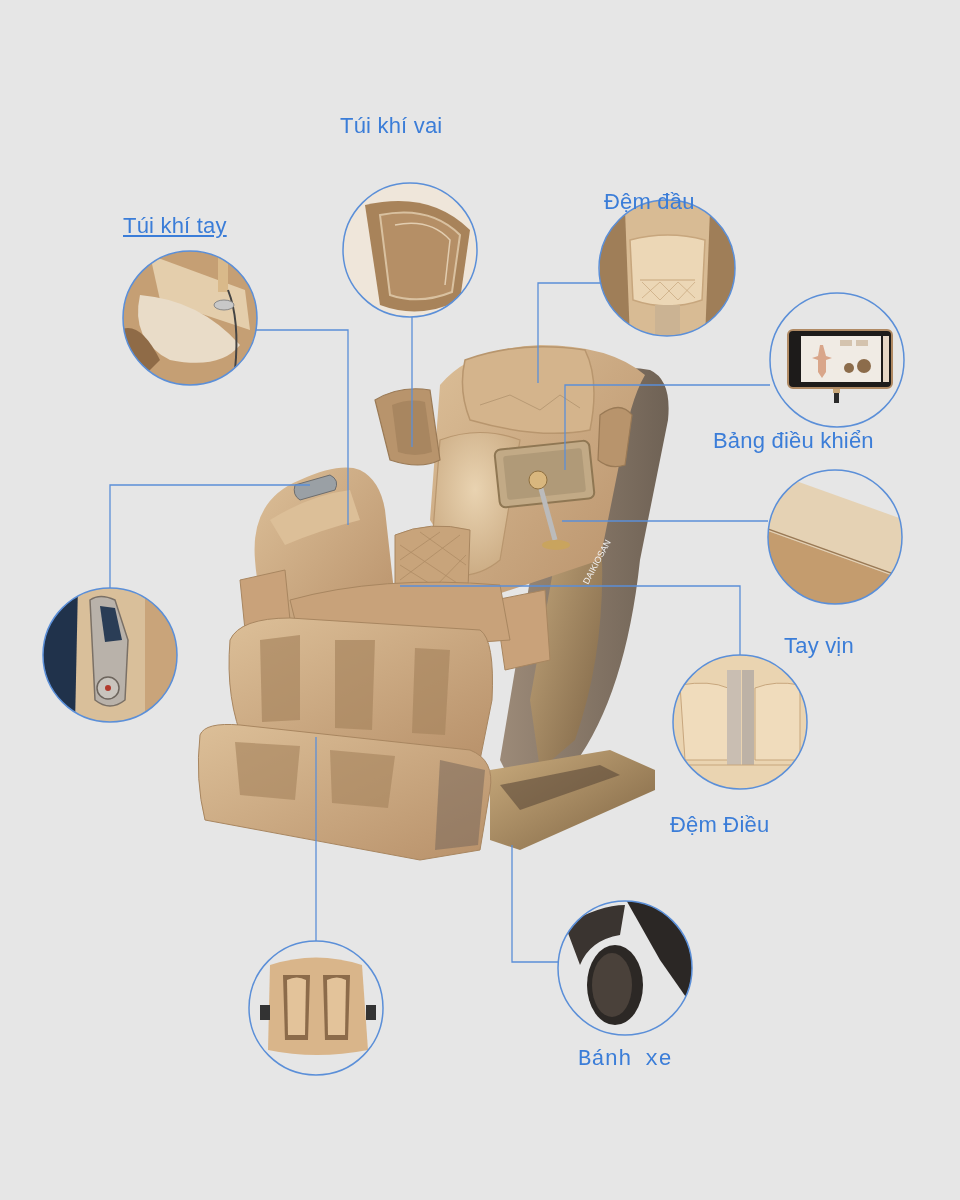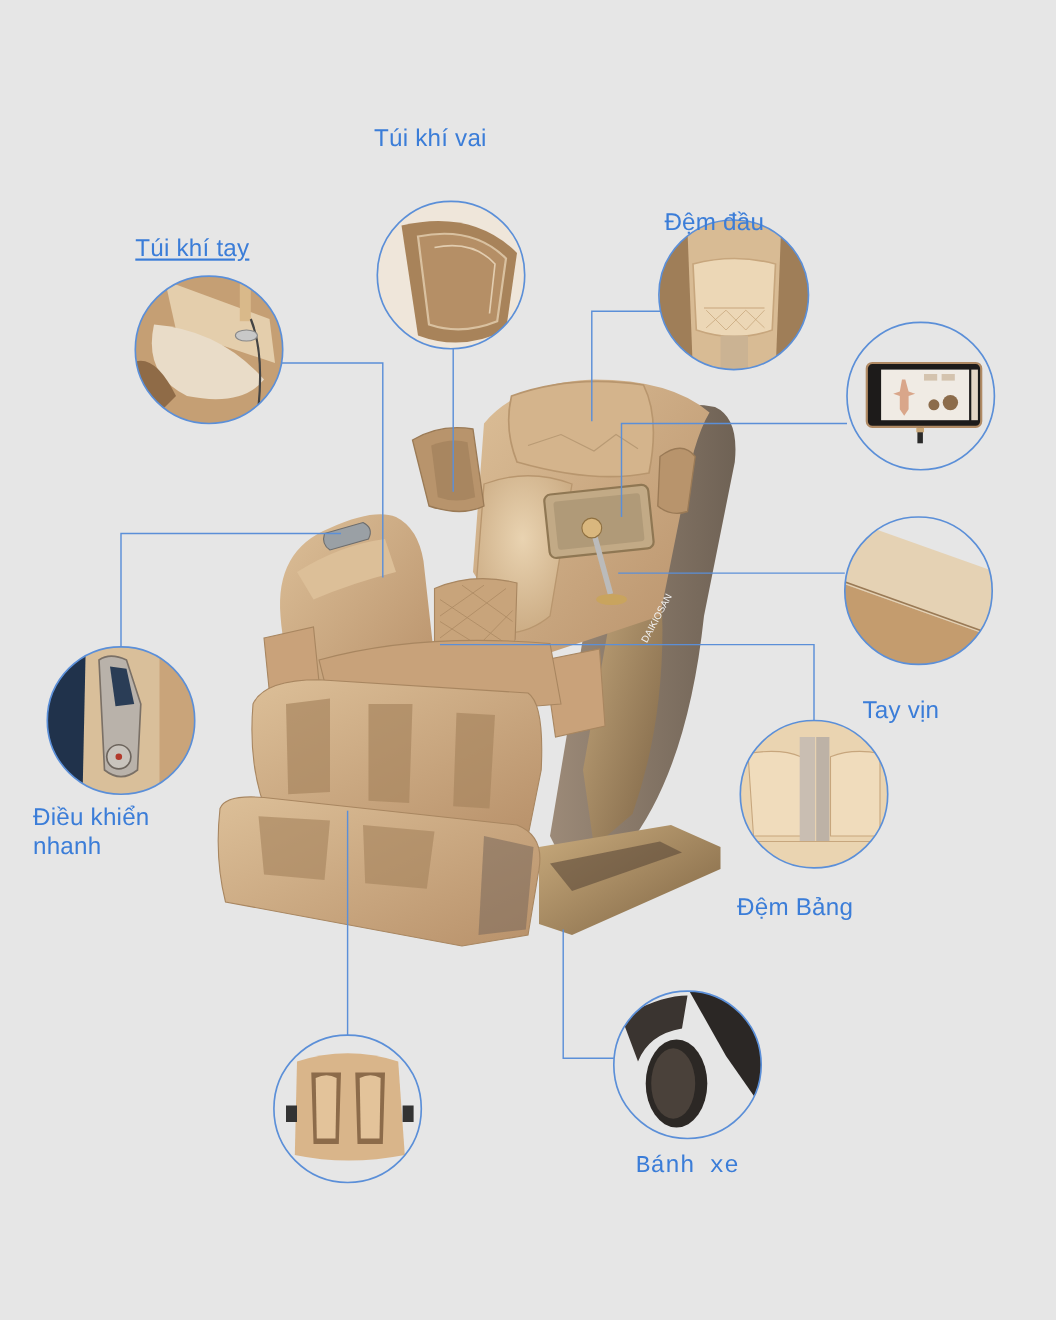--- a/index.html
+++ b/index.html
@@ -265,20 +265,17 @@
         <rect x="260" y="1005" width="10" height="15" fill="#333"></rect>
         <rect x="366" y="1005" width="10" height="15" fill="#333"></rect>
       </g>
       <circle cx="316" cy="1008" r="67" fill="none" stroke="#5b8fd8" stroke-width="1.5"></circle>
     </g>
   </svg>
 
   <div class="label" style="left:340px; top:113px;">Túi khí vai</div>
   <div class="label" style="left:604px; top:161px;margin-top:28px;">Đệm đầu</div>
   <div class="label" style="left:123px; top:213px;text-decoration:underline;">Túi khí tay</div>
+  <div class="label" style="left:713px; top:428px;">Bảng điều khiển</div>
   <div class="label" style="left:784px; top:633px;">Tay vịn</div>
-  <div class="label multi" style="left:30px; top:730px; width:150px;">
-    <div>Điều khiển</div>
-    <div>nhanh</div>
-  </div>
-  <div class="label" style="left:670px; top:812px;">Đệm Bảng</div>
+  <div class="label" style="left:670px; top:812px;">Đệm Điều</div>
   <div class="label" style="left:578px; top:1047px;font-family:Liberation Mono, monospace;">Bánh xe</div>
 </div>
 
 </body></html>

